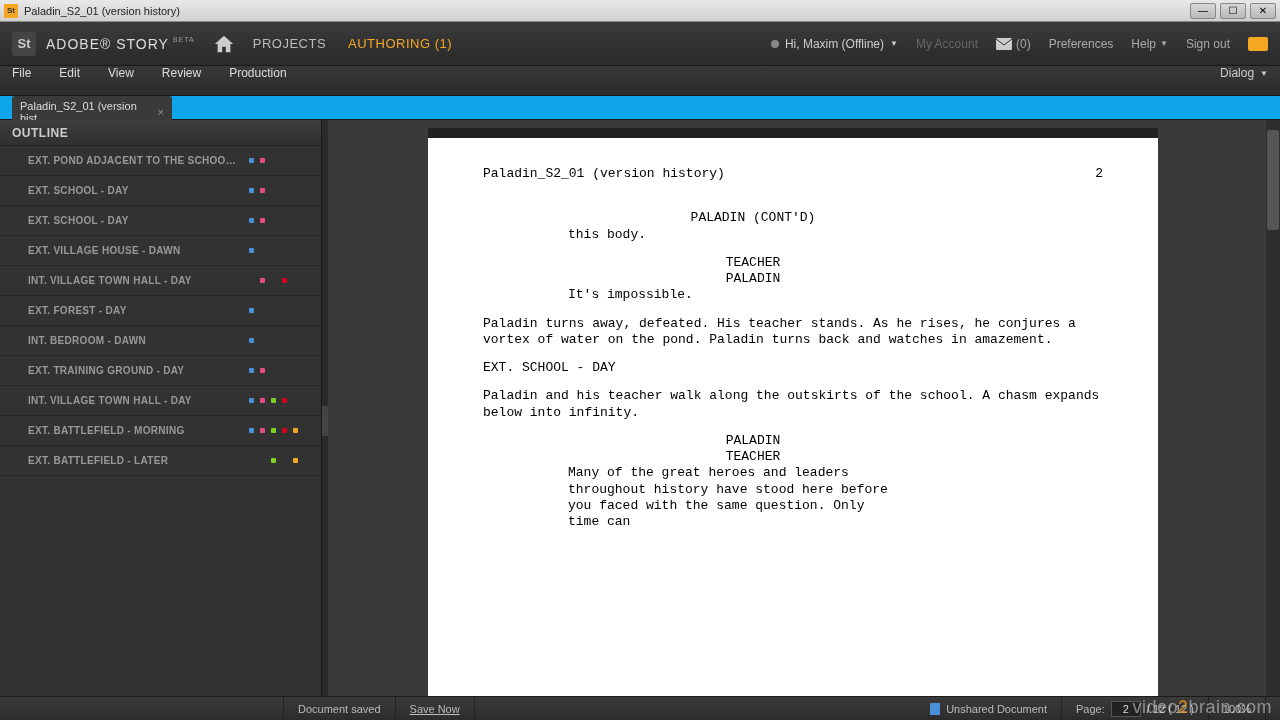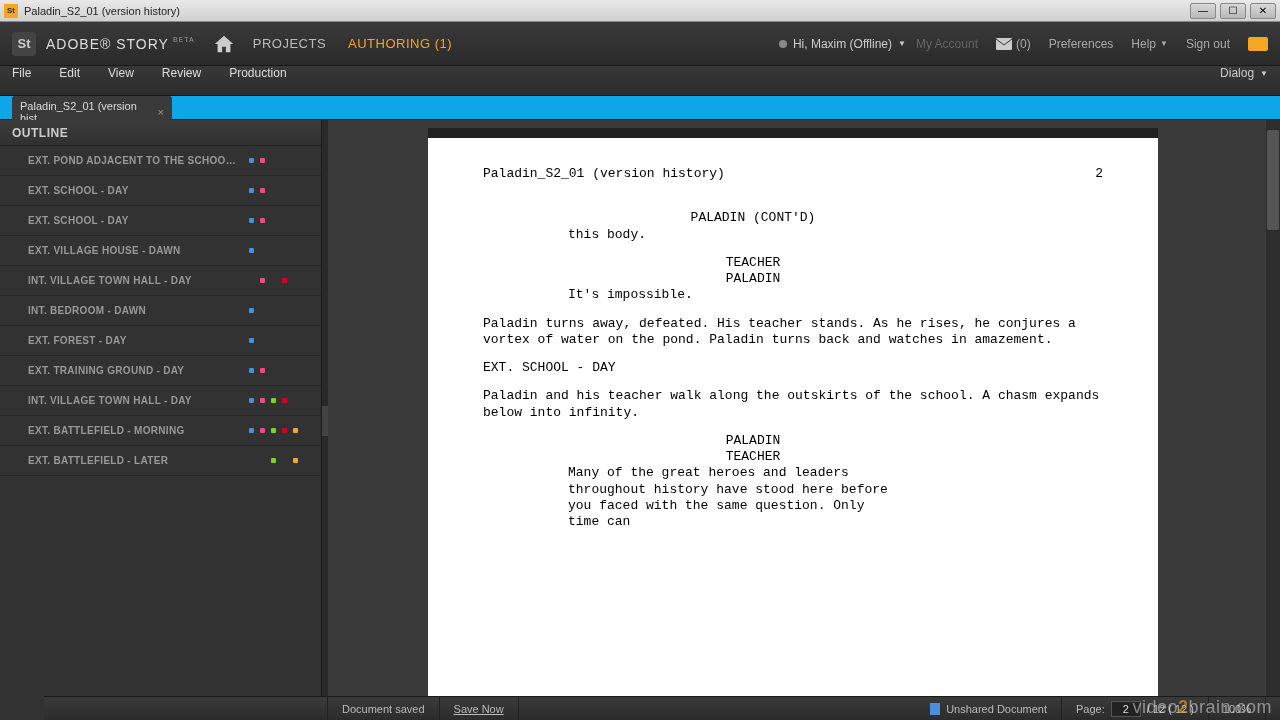--- a/index.html
+++ b/index.html
@@ -12,21 +12,21 @@
 .win-btn { width: 26px; height: 16px; background: linear-gradient(#d8d8d8, #b8b8b8); border: 1px solid #888; border-radius: 2px; display: flex; align-items: center; justify-content: center; font-size: 10px; cursor: pointer; }
 
 .header { height: 44px; background: linear-gradient(#3a3a3a, #2a2a2a); display: flex; align-items: center; padding: 0 12px; border-bottom: 1px solid #1a1a1a; }
 .logo-box { width: 24px; height: 24px; background: #444; border-radius: 3px; display: flex; align-items: center; justify-content: center; color: #ccc; font-size: 13px; font-weight: bold; margin-right: 10px; }
 .brand { color: #ddd; font-size: 14px; letter-spacing: 1px; font-weight: 300; }
 .brand-beta { font-size: 7px; color: #999; margin-left: 4px; vertical-align: top; }
 .home-icon { margin: 0 18px; width: 22px; height: 22px; cursor: pointer; }
 .nav-link { color: #bbb; font-size: 13px; margin-right: 22px; cursor: pointer; text-transform: uppercase; letter-spacing: 0.5px; }
 .nav-link.active { color: #f5a623; }
 .header-spacer { flex: 1; }
-.user-status { color: #ccc; font-size: 12px; display: flex; align-items: center; gap: 6px; cursor: pointer; margin-right: 10px; }
+.user-status { color: #ccc; font-size: 12px; display: flex; align-items: center; gap: 6px; cursor: pointer; margin-right: 18px; }
 .status-dot { width: 8px; height: 8px; border-radius: 50%; background: #888; }
 .header-item { color: #aaa; font-size: 12px; margin-right: 18px; cursor: pointer; display: flex; align-items: center; gap: 4px; }
 .header-item.disabled { color: #666; }
 .msg-icon { width: 16px; height: 12px; display: inline-block; }
 .orange-box { width: 20px; height: 14px; background: #f5a623; border-radius: 2px; }
 
 .menubar { height: 30px; background: linear-gradient(#383838, #2c2c2c); display: flex; align-items: flex-start; padding: 0 12px; border-bottom: 1px solid #1a1a1a; }
 .menu-item { color: #ddd; font-size: 12px; margin-right: 28px; cursor: pointer; }
 .menu-spacer { flex: 1; }
 .dialog-dd { color: #ccc; font-size: 12px; cursor: pointer; display: flex; align-items: center; gap: 6px; }
@@ -55,21 +55,21 @@
 .character { text-align: center; margin-left: 130px; width: 280px; }
 .dialogue { margin-left: 85px; width: 330px; margin-bottom: 12px; }
 .action { margin-bottom: 12px; }
 .scene-heading { margin-bottom: 12px; }
 
 .scroll-v { position: absolute; right: 0; top: 0; bottom: 18px; width: 14px; background: #2e2e2e; }
 .scroll-thumb-v { position: absolute; top: 10px; width: 12px; left: 1px; height: 100px; background: #555; border-radius: 2px; }
 .scroll-h { position: absolute; left: 328px; right: 14px; bottom: 0; height: 14px; background: #2e2e2e; }
 .scroll-thumb-h { position: absolute; left: 100px; height: 12px; top: 1px; width: 500px; background: #555; border-radius: 2px; }
 
-.statusbar { position: absolute; bottom: 0; left: 0; right: 0; height: 24px; background: linear-gradient(#3a3a3a, #2c2c2c); display: flex; align-items: flex-start; padding: 0 14px; border-top: 1px solid #1a1a1a; font-size: 11px; color: #bbb; margin-left: 44px; }
+.statusbar { position: absolute; bottom: 0; left: 0; right: 0; height: 24px; background: linear-gradient(#3a3a3a, #2c2c2c); display: flex; align-items: flex-start; padding: 0 14px; border-top: 1px solid #1a1a1a; font-size: 11px; color: #bbb; }
 .status-seg { padding: 0 14px; border-right: 1px solid #222; height: 100%; display: flex; align-items: center; gap: 6px; }
 .status-seg.first { width: 270px; }
 .status-spacer { flex: 1; }
 .status-link { text-decoration: underline; cursor: pointer; }
 .page-input { background: #222; border: 1px solid #555; color: #ddd; width: 30px; text-align: center; font-size: 11px; padding: 1px; }
 .doc-icon { width: 10px; height: 12px; background: #4a90d9; display: inline-block; }
 
 .watermark { position: absolute; right: 8px; bottom: 2px; color: rgba(255,255,255,0.45); font-size: 18px; font-weight: 300; letter-spacing: 0.5px; pointer-events: none; }
 .watermark .num { color: rgba(245,166,35,0.6); font-weight: bold; }
 </style>
@@ -171,27 +171,27 @@
         <div class="outline-item">
           <span class="outline-label">INT. VILLAGE TOWN HALL - DAY</span>
           <div class="dots">
             <span class="dot" style="background: transparent;"></span>
             <span class="dot" style="background: rgb(233, 75, 138);"></span>
             <span class="dot" style="background: transparent;"></span>
             <span class="dot" style="background: rgb(208, 2, 27);"></span>
           </div>
         </div>
         <div class="outline-item">
+          <span class="outline-label">EXT. FOREST - DAY</span>
+          <div class="dots">
+            <span class="dot" style="background: rgb(74, 144, 217);"></span>
+          </div>
+        </div>
+        <div class="outline-item">
           <span class="outline-label">INT. BEDROOM - DAWN</span>
-          <div class="dots">
-            <span class="dot" style="background: rgb(74, 144, 217);"></span>
-          </div>
-        </div>
-        <div class="outline-item">
-          <span class="outline-label">EXT. FOREST - DAY</span>
           <div class="dots">
             <span class="dot" style="background: rgb(74, 144, 217);"></span>
           </div>
         </div>
         <div class="outline-item">
           <span class="outline-label">EXT. TRAINING GROUND - DAY</span>
           <div class="dots">
             <span class="dot" style="background: rgb(74, 144, 217);"></span>
             <span class="dot" style="background: rgb(233, 75, 138);"></span>
           </div>

